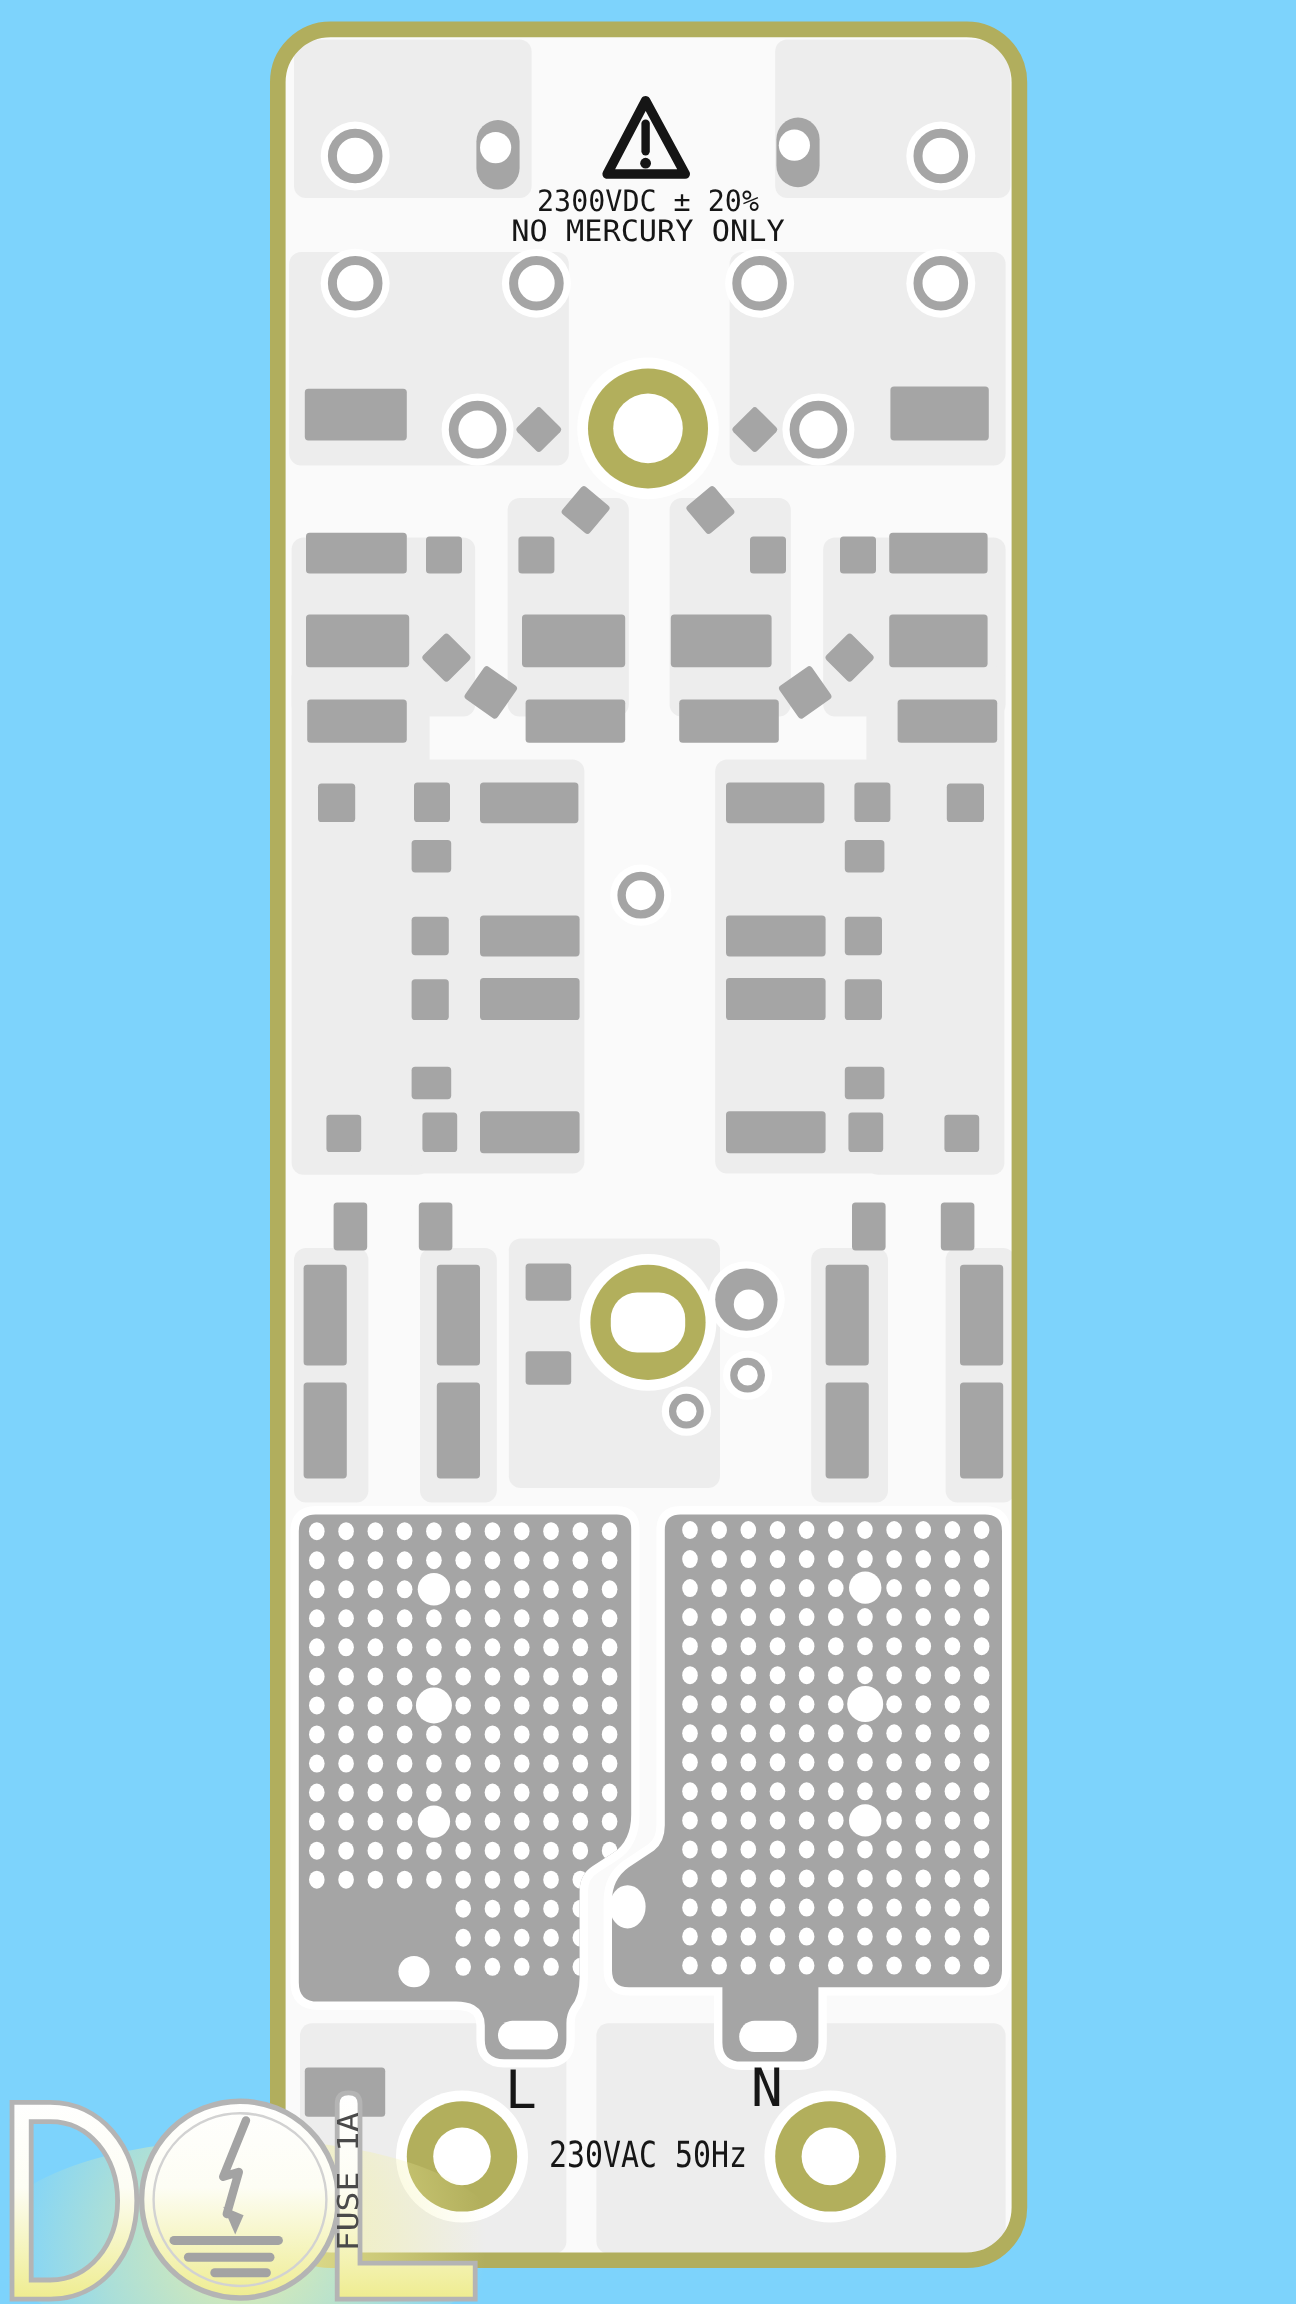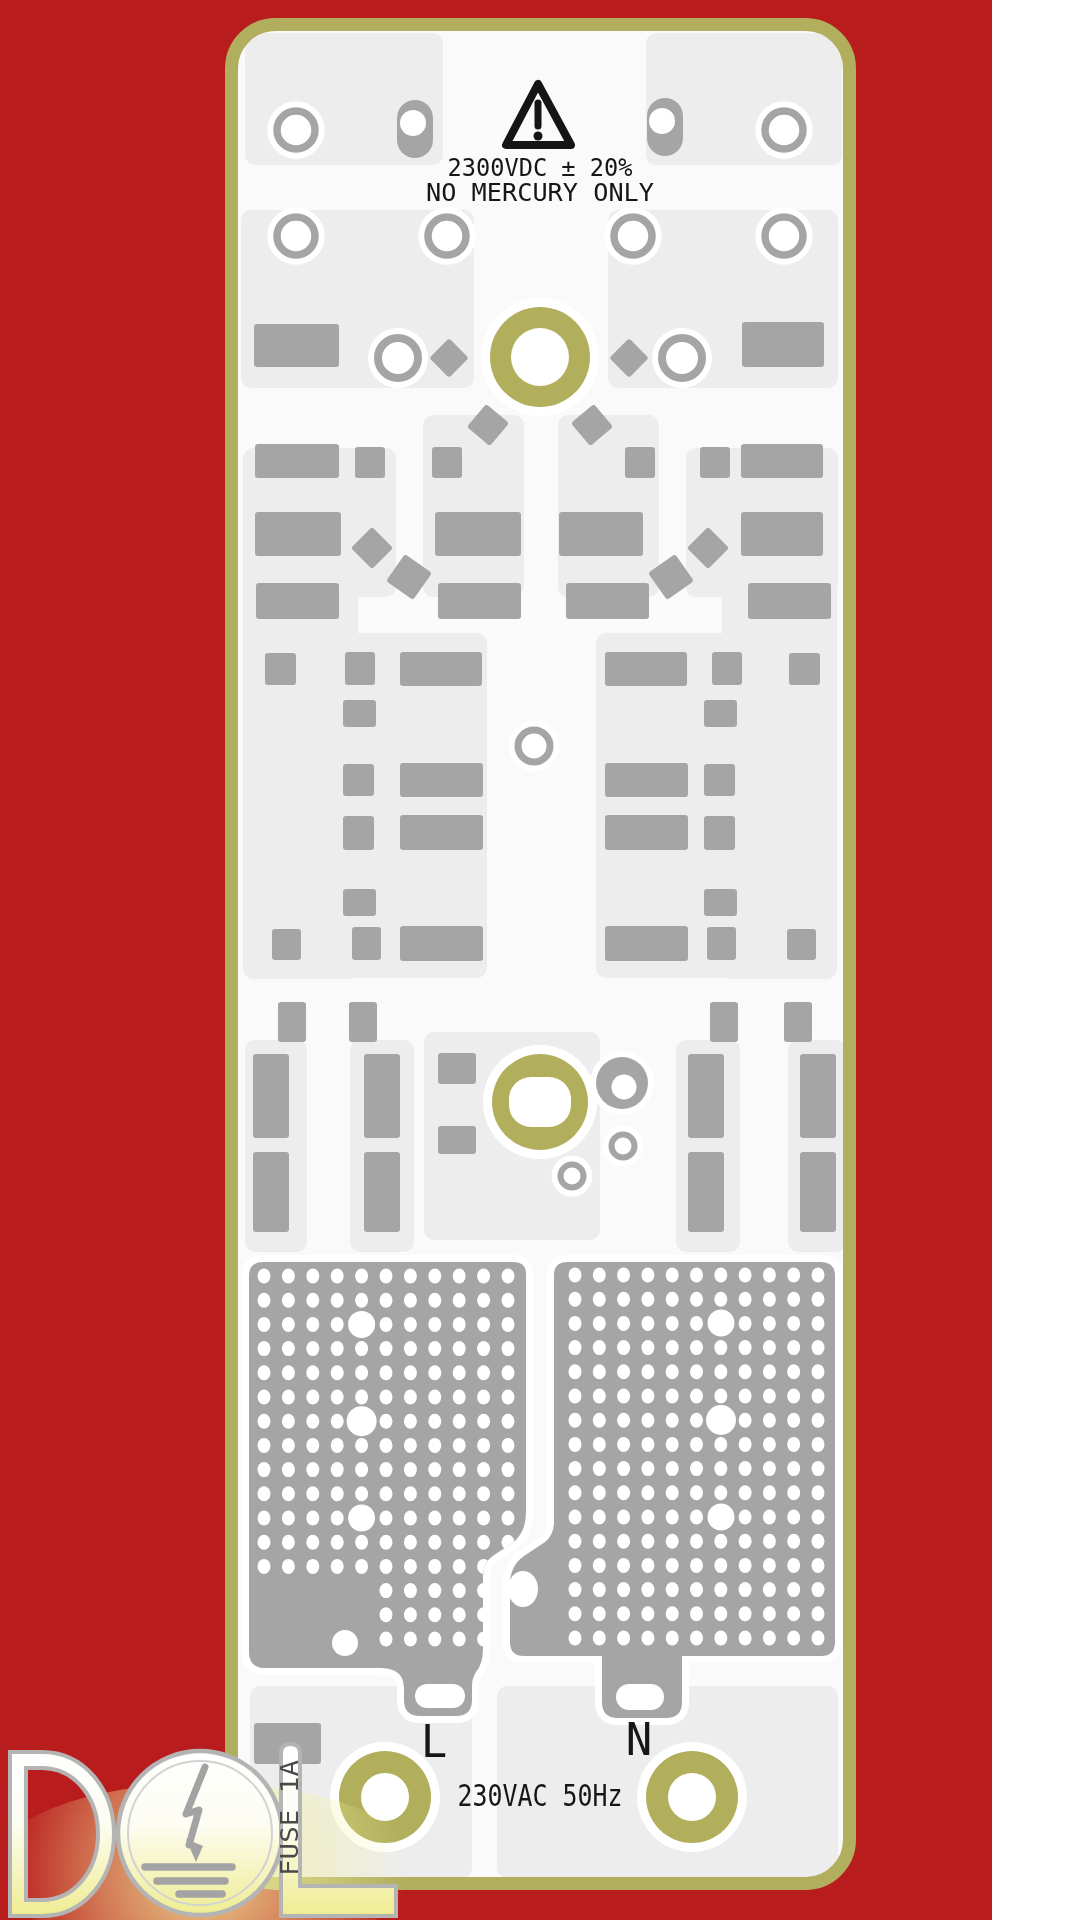--- a/index.html
+++ b/index.html
@@ -1,16 +1,16 @@
 <!DOCTYPE html>
 <html><head>
 <meta charset="utf-8">
 <style>
   html,body{margin:0;padding:0;background:#ffffff;}
-  .stage{width:992px;height:1920px;position:relative;background:#b91c1c;overflow:hidden;}
+  .stage{width:1080px;height:1920px;position:relative;background:#7dd3fc;overflow:hidden;}
   svg{display:block;}
   text{font-family:"DejaVu Sans Mono","Liberation Mono",monospace;fill:#161616;}
   .fuse-label{fill:#4a4a4a;}
 </style>
 </head>
 <body>
 
 <div class="stage">
 <svg width="1080" height="1920" viewBox="0 0 1080 1920">
   <defs>

